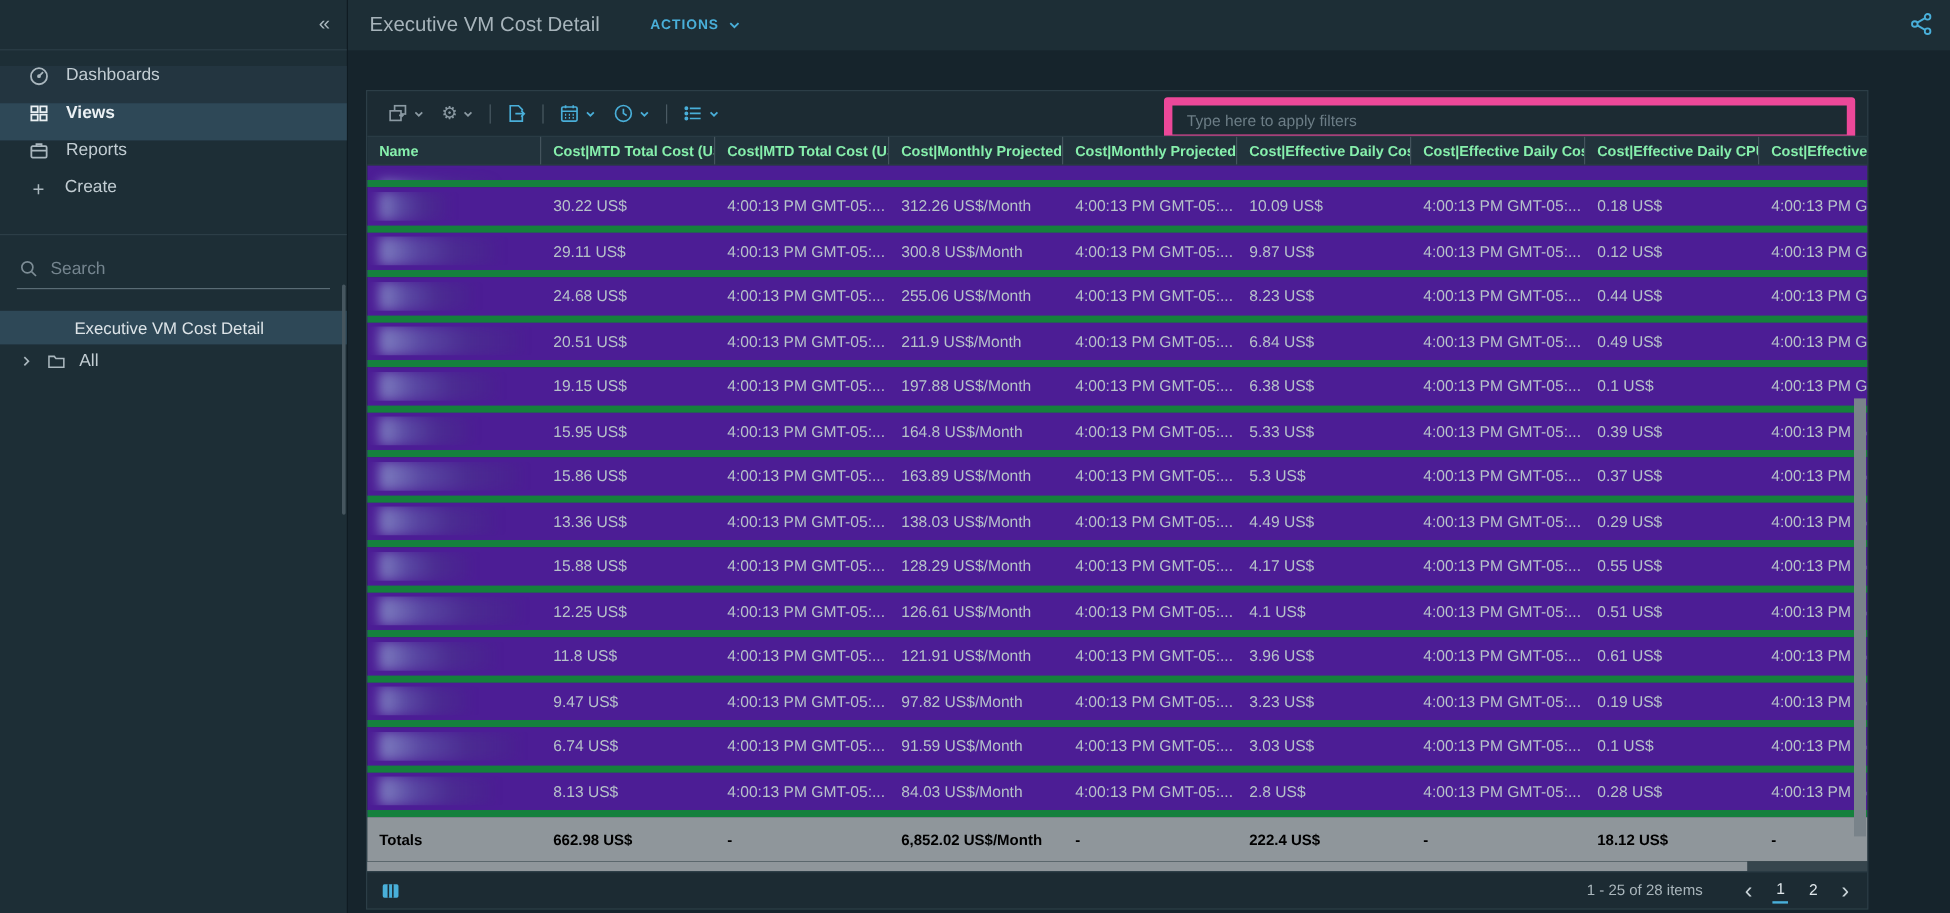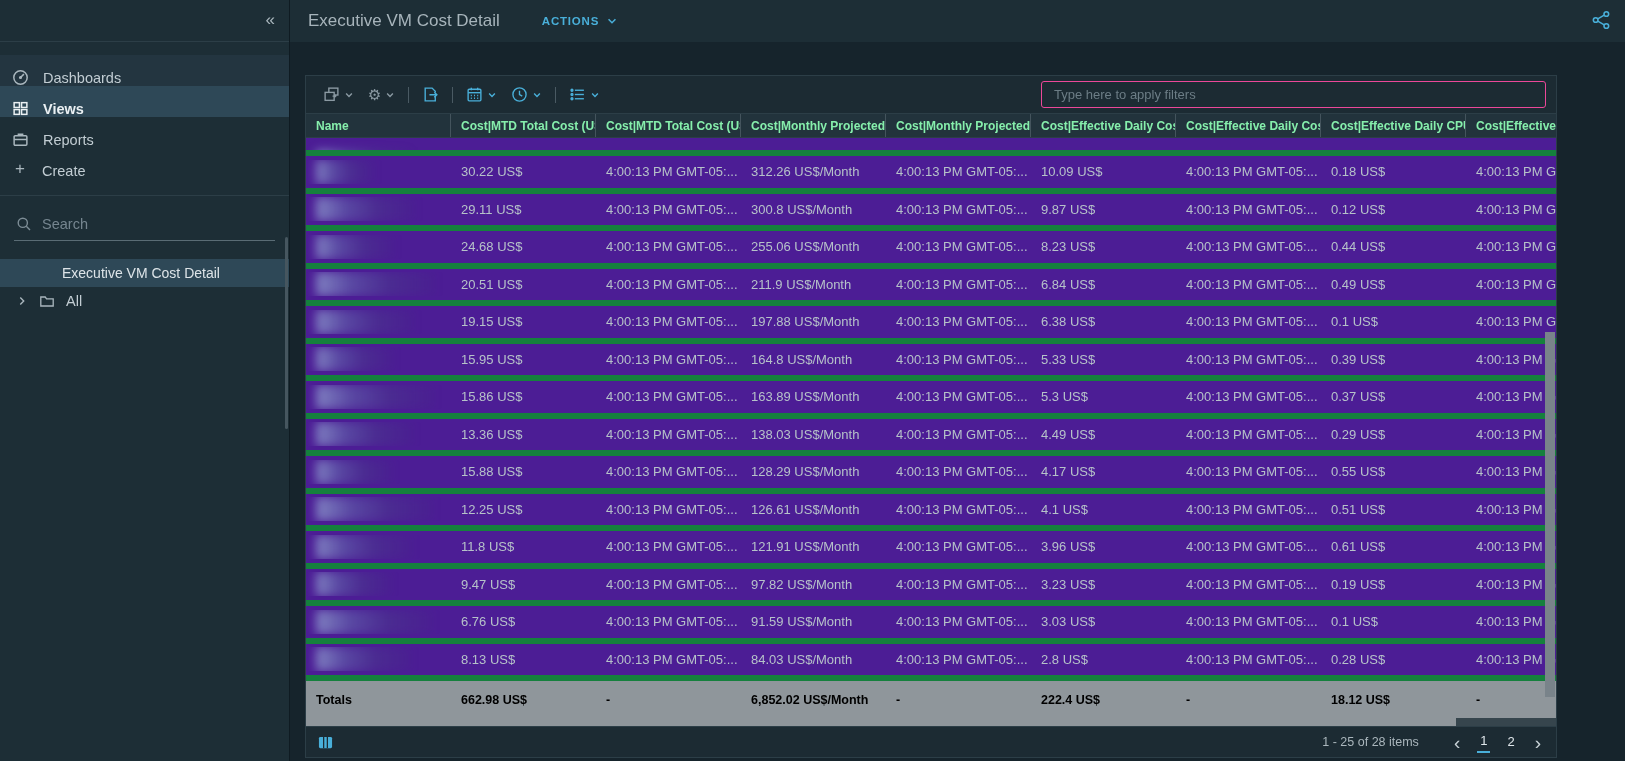--- a/index.html
+++ b/index.html
@@ -9,21 +9,21 @@
     background:#16242c; color:#b6c2c9; position:relative;
   }
   .app { position:absolute; inset:0; }
 
   
   .sidebar { position:absolute; left:0; top:0; width:290px; height:761px;
     background:#1d2e36; border-right:1px solid #0f1b22; }
   .sb-top { height:42px; border-bottom:1px solid #2c3e47; position:relative; }
   .collapse { position:absolute; right:14px; top:10px; font-size:17px; color:#aab7be; cursor:pointer; }
   .sb-nav { margin-top:13px; }
-  .sb-item { height:31px; display:flex; align-items:flex-end; gap:14px; padding-left:12px;
+  .sb-item { height:31px; display:flex; align-items:flex-start; gap:14px; padding-left:24px;
     font-size:14.5px; color:#c2cdd3; cursor:pointer; }
   .sb-item.subtle { background:#233540; }
   .sb-item.active { background:#2e4857; color:#eaf0f3; font-weight:bold; }
   .sb-item svg, .sb-group-head svg { flex:0 0 auto; }
   .plus-glyph { font-size:17px; color:#aab7be; width:16px; text-align:center; }
   .sb-sep { border-top:1px solid #2c3e47; margin:16px 0 0 0; }
   .sb-search { display:flex; align-items:center; gap:10px; margin:14px 14px 0 14px;
     border-bottom:1px solid #5a6c75; padding:6px 2px 8px 2px; }
   .sb-search input { background:transparent; border:none; outline:none; color:#c2cdd3;
     font-size:14.5px; width:200px; font-family:inherit; }
@@ -56,22 +56,22 @@
   .pv-value { color:#c6cfd4; font-size:14px; }
   .pv-chev { margin-left:30px; }
 
   
   .card { position:absolute; left:15px; top:75px; width:1252px; height:683px;
     background:#1c2b33; border:1px solid #2c3e47; }
   .toolbar { height:37px; display:flex; align-items:center; padding:0 10px; position:relative; }
   .tbtn { display:inline-flex; align-items:center; gap:4px; padding:0 7px; cursor:pointer; }
   .tb-sep { width:1px; height:16px; background:#4a5a63; margin:0 6px; }
   .gear-glyph { font-size:15px; color:#8b9aa3; line-height:1; }
-  .filter { position:absolute; right:10px; top:5px; width:505px; height:27px;
-    background:transparent; border:1px solid #ec4899; border-radius:3px;
+  .filter { position:absolute; right:10px; top:5px; width:576px; height:27px;
+    background:transparent; border:7px solid #ec4899; border-radius:3px;
     color:#c2cdd3; font-size:13px; padding:12px 12px; outline:none; font-family:inherit; }
   .filter::placeholder { color:#6c7d86; }
 
   
   .grid { position:absolute; left:0; right:0; top:37px; height:605px; overflow:hidden; }
   .thead { display:flex; height:25px; background:#22333c;
     border-top:1px solid #2c3e47; border-bottom:1px solid #2c3e47; width:1310px; }
   .th { flex:0 0 145px; width:145px; padding:0 10px; display:flex; align-items:center;
     font-size:12px; font-weight:bold; color:#86efac; white-space:nowrap; overflow:hidden;
     border-right:1px solid #44545d; cursor:pointer; }
@@ -482,21 +482,21 @@
     <div class="c c-daily">3.23 US$</div>
     <div class="c c-ts">4:00:13 PM GMT-05:...</div>
     <div class="c c-cpu">0.19 US$</div>
     <div class="c c-ts">4:00:13 PM GMT-05:...</div>
   </div>
 
   <div class="tr">
     <div class="c">
                 <div class="smudge" style="width: 116px;"></div>
               </div>
-    <div class="c c-mtd">6.76 US$</div>
+    <div class="c c-mtd">6.74 US$</div>
     <div class="c c-ts">4:00:13 PM GMT-05:...</div>
     <div class="c c-monthly">91.59 US$/Month</div>
     <div class="c c-ts">4:00:13 PM GMT-05:...</div>
     <div class="c c-daily">3.03 US$</div>
     <div class="c c-ts">4:00:13 PM GMT-05:...</div>
     <div class="c c-cpu">0.1 US$</div>
     <div class="c c-ts">4:00:13 PM GMT-05:...</div>
   </div>
 
   <div class="tr">

